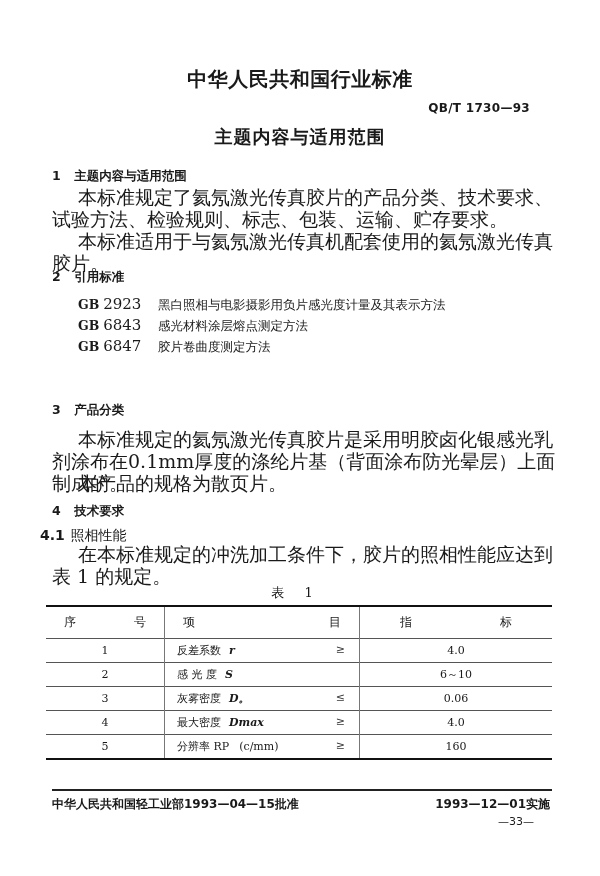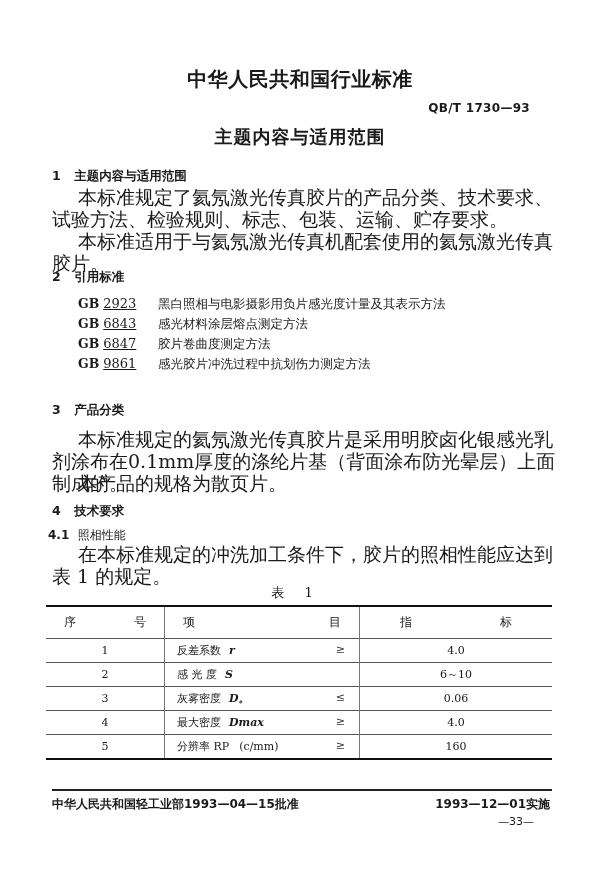--- a/index.html
+++ b/index.html
@@ -29,21 +29,21 @@
     }
 
     .sec-heading { font-size: 12.5px; font-weight: bold; }
     .sec-heading .num { display: inline-block; width: 18px; }
     .para { font-size: 19px; line-height: 22px; }
     .para.indent { text-indent: 26px; }
 
     .ref-row { font-size: 12.5px; line-height: 20px; }
     .ref-row .code { display: inline-block; width: 80px; }
     .ref-row .code .gb { font-weight: bold; }
-    .ref-row .code .no { font-size: 13px; text-decoration: underline; }
+    .ref-row .code .no { font-size: 15px; }
 
     
     .table-caption {
       left: 0; width: 592px; top: 584px; text-align: center; font-size: 13px;
       letter-spacing: 8px;
     }
     table.spec {
       position: absolute; left: 46px; top: 605px; width: 506px;
       border-collapse: collapse; font-size: 11px;
     }
@@ -92,37 +92,34 @@
 <div class="abs" style="left:78px; top:294px;">
   <div class="ref-row">
     <span class="code"><span class="gb">GB</span> <span class="no">2923</span></span><span>黑白照相与电影摄影用负片感光度计量及其表示方法</span>
   </div>
   <div class="ref-row">
     <span class="code"><span class="gb">GB</span> <span class="no">6843</span></span><span>感光材料涂层熔点测定方法</span>
   </div>
   <div class="ref-row">
     <span class="code"><span class="gb">GB</span> <span class="no">6847</span></span><span>胶片卷曲度测定方法</span>
   </div>
-  <div class="ref-row">
-    <span class="code"><span class="gb">GB</span> <span class="no">9861</span></span><span>感光胶片冲洗过程中抗划伤力测定方法</span>
-  </div>
 </div>
 
 <div class="abs sec-heading sans" style="left:52px; top:402px;">
   <span class="num">3</span>
   <span>产品分类</span>
 </div>
 <div class="abs para indent" style="left:52px; top:428px; width:508px;">本标准规定的氦氖激光传真胶片是采用明胶卤化银感光乳剂涂布在0.1mm厚度的涤纶片基（背面涂布防光晕层）上面制成的。</div>
 <div class="abs para indent" style="left:52px; top:472px; width:508px;">本产品的规格为散页片。</div>
 
 <div class="abs sec-heading sans" style="left:52px; top:503px;">
   <span class="num">4</span>
   <span>技术要求</span>
 </div>
-<div class="abs" style="left:48px; top:527px; font-size:12px;">
+<div class="abs" style="left:40px; top:527px; font-size:14px;">
   <span class="sans" style="font-weight:bold; display:inline-block; width:26px;">4.1</span>
   <span>照相性能</span>
 </div>
 <div class="abs para indent" style="left:52px; top:543px; width:508px;">在本标准规定的冲洗加工条件下，胶片的照相性能应达到表 1 的规定。</div>
 
 <div class="abs table-caption">表 1</div>
 <table class="spec">
   <thead>
     <tr>
       <th class="c1">

